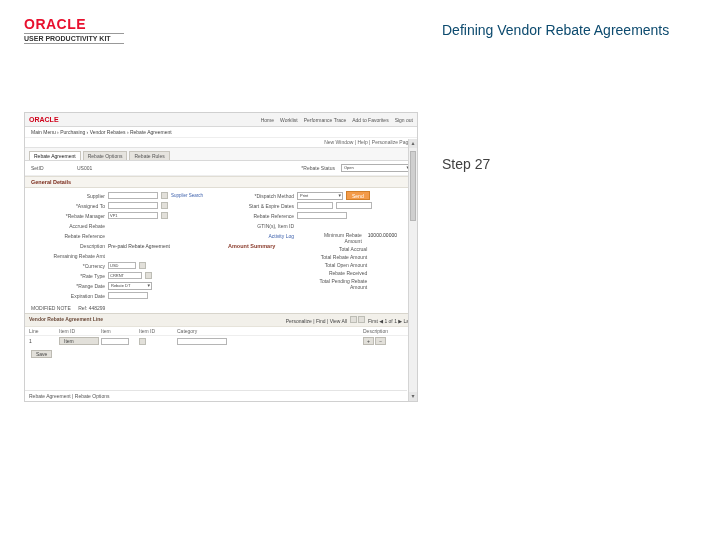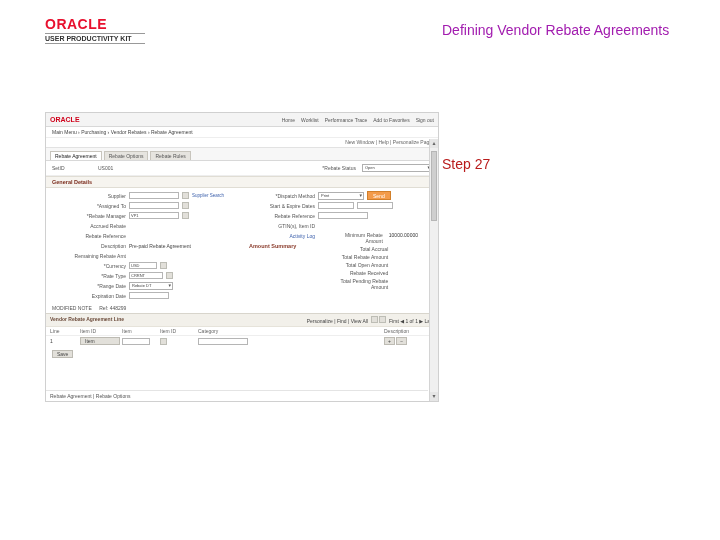--- a/index.html
+++ b/index.html
@@ -9,21 +9,21 @@
     font-family: Arial, Helvetica, sans-serif;
     background: #fff;
     position: relative;
   }
   .page-wrap {
     display: flex;
     height: 100%;
   }
   .left-col {
     width: 430px;
-    padding: 16px 8px 8px 45px;
+    padding: 16px 8px 8px 24px;
   }
   .right-col {
     flex: 1;
     padding: 22px 24px 0 12px;
   }
   .oracle-logo {
     display: flex;
     flex-direction: column;
     margin-bottom: 6px;
   }
@@ -38,21 +38,21 @@
     font-weight: 600;
     color: #333;
     border-top: 1px solid #999;
     border-bottom: 1px solid #999;
     padding: 1px 0;
     margin-top: 1px;
     width: 100px;
   }
   .page-title {
     font-size: 14px;
-    color: #a21caf;
+    color: #0c4a6e;
     font-weight: 400;
     text-align: left;
   }
   .screenshot {
     margin-top: 68px;
     width: 394px;
     height: 290px;
     border: 1px solid #d0d0d0;
     background: #fff;
     position: relative;
@@ -284,21 +284,21 @@
     text-align: center;
     font-size: 6px;
     color: #666;
     line-height: 8px;
   }
   .ss-arrow.up { top: 0; }
   .ss-arrow.down { bottom: 0; }
 
   .step-label {
     font-size: 14px;
-    color: #b91c1c;
+    color: #404040;
     margin-top: 118px;
     margin-bottom: 24px;
   }
   .explain {
     font-size: 13.5px;
     color: #222;
     line-height: 1.35;
   }
   .explain b { font-weight: 700; }
 </style>

